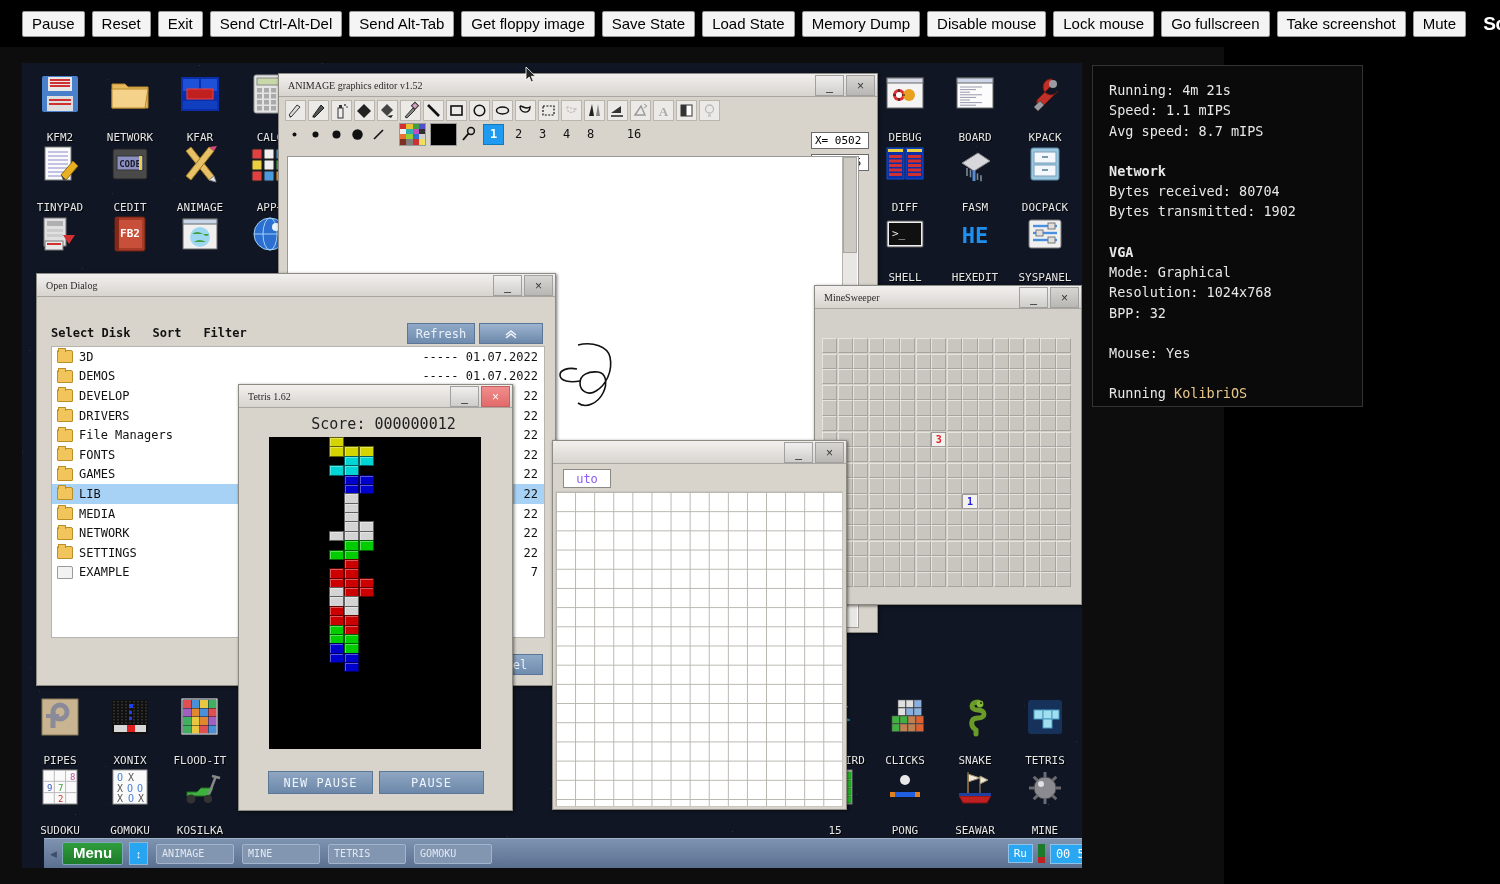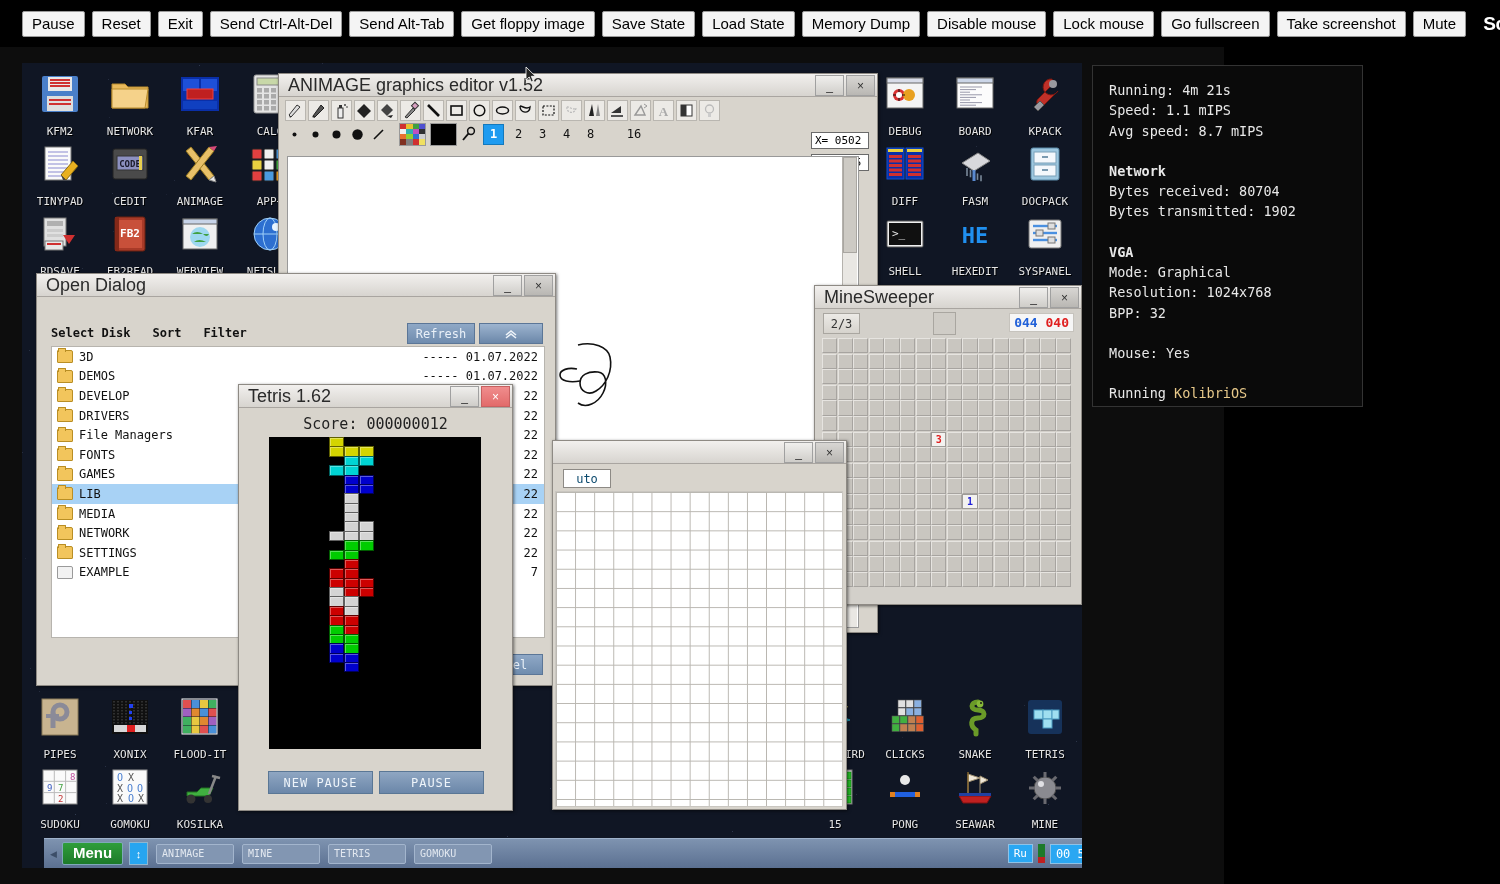--- a/index.html
+++ b/index.html
@@ -17,29 +17,29 @@
 
   
   #desktop{position:absolute;left:22px;top:63px;width:1060px;height:805px;
     background:#101624;overflow:hidden;}
   #desktop .star{position:absolute;width:1px;height:1px;background:#4a5570;border-radius:50%;}
 
   
   .dicon{position:absolute;width:76px;text-align:center;cursor:pointer;}
   .dicon .ic{width:42px;height:42px;margin:0 auto;image-rendering:pixelated;position:relative;}
   .dicon .lbl{color:#e6e6e6;font-family:"DejaVu Sans Mono",monospace;font-size:11px;
-    margin-top:10px;letter-spacing:0px;text-shadow:1px 1px 0 #000;white-space:nowrap;}
+    margin-top:16px;letter-spacing:0px;text-shadow:1px 1px 0 #000;white-space:nowrap;}
 
   
   .kwin{position:absolute;background:#d8d4cc;border:1px solid #8e8a84;
     box-shadow:1px 1px 3px rgba(0,0,0,.55);box-sizing:border-box;}
   .ktitle{height:23px;background:linear-gradient(#f2f0ee,#d7d4cf);
     border-bottom:1px solid #a9a5a0;display:flex;align-items:center;
     padding-left:9px;box-sizing:border-box;position:relative;}
-  .ktitle .txt{font-family:Liberation Sans, sans-serif;font-size:18px;color:#2a2a2a;}
+  .ktitle .txt{font-family:Liberation Serif, serif;font-size:10px;color:#2a2a2a;}
   .kbtns{position:absolute;right:2px;top:1px;display:flex;gap:2px;}
   .kb{width:27px;height:19px;border:1px solid #a0a0a0;background:linear-gradient(#f0efed,#cfcdc9);
     font-family:"Liberation Sans",sans-serif;font-size:12px;color:#333;
     display:flex;align-items:center;justify-content:center;cursor:pointer;}
   .kb.close{background:linear-gradient(#d8d6d3,#b9b7b3);}
   .kb.close-red{background:linear-gradient(#f08d8d,#e26a6a);color:#fff;border-color:#c86060;}
 
   
   #animage{left:256px;top:10px;width:600px;height:560px;}
   #anim-menu{height:21px;display:flex;align-items:center;gap:26px;padding-left:20px;
@@ -91,34 +91,34 @@
   .od-fold.doc:before{display:none;}
   .od-meta{position:absolute;right:6px;white-space:pre;}
   #od-bottombtn{position:absolute;right:12px;bottom:10px;width:44px;height:19px;
     background:linear-gradient(#8fa8c6,#6f8cae);border:1px solid #5b7697;color:#e9f0f8;
     font-family:"DejaVu Sans Mono",monospace;font-size:12px;display:flex;align-items:center;
     justify-content:center;cursor:pointer;}
 
   
   #tetris{left:216px;top:321px;width:275px;height:427px;background:#d8d4cc;}
   #tet-score{position:absolute;left:0;top:30px;width:100%;text-align:center;
-    font-family:"DejaVu Sans Mono",monospace;font-size:15px;color:#222;}
+    font-family:"DejaVu Sans Mono",monospace;font-size:15px;color:#222;padding-left:8px;}
   #tet-board{position:absolute;left:30px;top:52px;width:212px;height:312px;background:#000;}
   .tcell{position:absolute;width:15px;height:15px;box-sizing:border-box;}
   #tet-buttons{position:absolute;left:29px;bottom:16px;display:flex;gap:6px;}
   .tet-btn{width:103px;height:21px;background:linear-gradient(#8fa6c2,#6b87a9);
     border:1px solid #5a7falpha;border:1px solid #5a7795;color:#eef4fa;
     font-family:"DejaVu Sans Mono",monospace;font-size:12px;letter-spacing:1px;
     display:flex;align-items:center;justify-content:center;cursor:pointer;}
 
   
   #gomoku{left:530px;top:377px;width:295px;height:370px;background:#d8d4cc;}
   #gom-auto{position:absolute;left:10px;top:28px;width:46px;height:17px;background:#fff;
     border:1px solid #8d8a85;font-family:"DejaVu Sans Mono",monospace;font-size:12px;
-    color:#0c4a6e;display:flex;align-items:center;justify-content:center;cursor:pointer;}
+    color:#8b5cf6;display:flex;align-items:center;justify-content:center;cursor:pointer;}
   #gom-board{position:absolute;left:2px;top:50px;width:288px;height:316px;background:#fff;
     border:1px solid #c9c6c0;box-sizing:border-box;
     background-image:linear-gradient(to right,#b9b6b0 1px,transparent 1px),
                      linear-gradient(to bottom,#b9b6b0 1px,transparent 1px);
     background-size:19.1px 19.2px;}
 
   
   #mine{left:792px;top:222px;width:268px;height:320px;background:#d3d0ca;}
   #mine-top{position:absolute;left:0;top:24px;width:100%;height:26px;}
   #mine-lvl{position:absolute;left:8px;top:3px;width:35px;height:19px;
@@ -1065,28 +1065,20 @@
       </div>
     </div>
 
     <div class="kwin" id="mine">
       <div class="ktitle">
         <span class="txt">MineSweeper</span>
         <span class="kbtns">
           <span class="kb">_</span>
           <span class="kb close">×</span>
         </span>
-      </div>
-      <div id="mine-top">
-        <div id="mine-lvl">2/3</div>
-        <div id="mine-face"></div>
-        <div id="mine-counters">
-          <span class="b">044</span>
-          <span class="r">040</span>
-        </div>
       </div>
       <div id="mine-grid">
           <div class="mcell" style="left: 0px; top: 0px;"></div>
           <div class="mcell" style="left: 15.6px; top: 0px;"></div>
           <div class="mcell" style="left: 31.2px; top: 0px;"></div>
           <div class="mcell" style="left: 46.8px; top: 0px;"></div>
           <div class="mcell" style="left: 62.4px; top: 0px;"></div>
           <div class="mcell" style="left: 78px; top: 0px;"></div>
           <div class="mcell" style="left: 93.6px; top: 0px;"></div>
           <div class="mcell" style="left: 109.2px; top: 0px;"></div>

